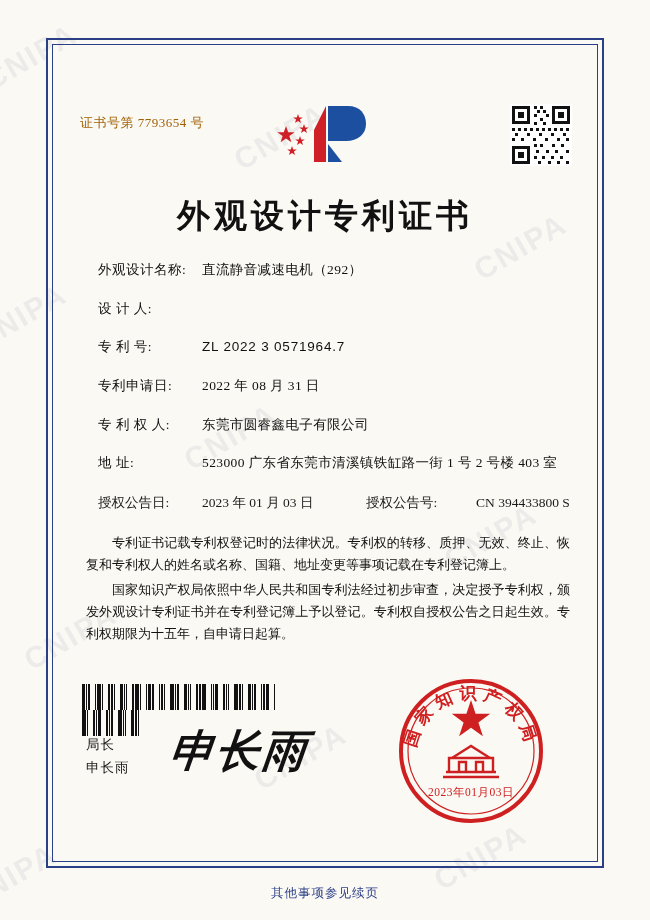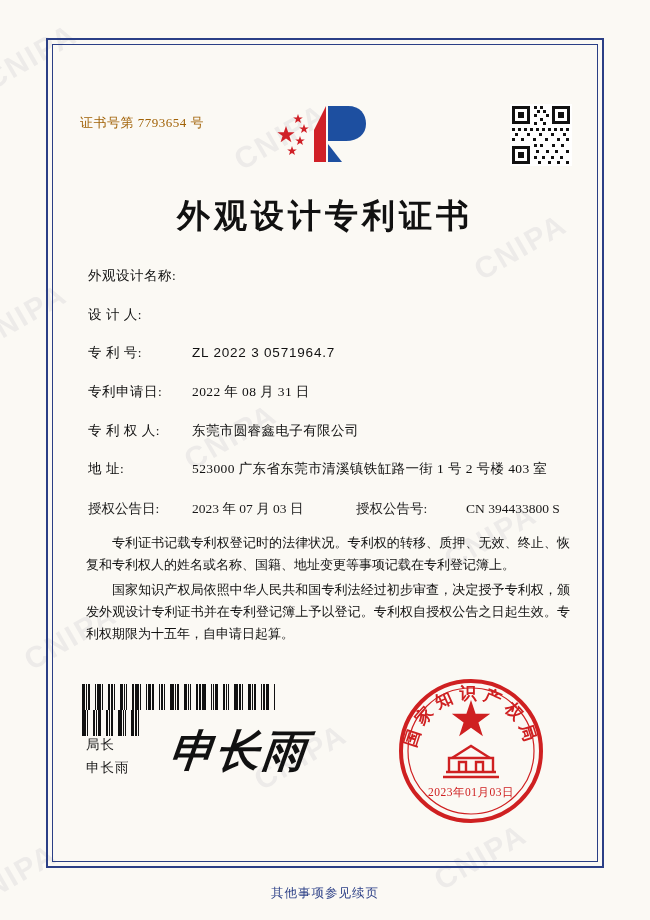--- a/index.html
+++ b/index.html
@@ -103,24 +103,23 @@
     font-size: 33px;
     font-weight: 700;
     letter-spacing: 4px;
     color: #111;
     font-family: "Liberation Serif", serif;
   }
 
   
   .fields {
     position: absolute;
-    left: 36px;
+    left: 46px;
     right: 28px;
     top: 218px;
-    margin-top: 6px;
   }
   .row {
     display: flex;
     align-items: baseline;
     margin-bottom: 22.5px;
     font-size: 13.5px;
     line-height: 1.2;
   }
   .row .lab {
     width: 104px;
@@ -355,20 +354,21 @@
         </g>
       </svg>
     </div>
 
     <div class="title">外观设计专利证书</div>
 
     <div class="fields">
 
       <div class="row">
         <div class="lab">外观设计名称:</div>
+        <div class="val">直流静音减速电机（292）</div>
       </div>
 
       <div class="row">
         <div class="lab">设 计 人:</div>
       </div>
 
       <div class="row">
         <div class="lab">专 利 号:</div>
         <div class="val num">ZL 2022 3 0571964.7</div>
       </div>
@@ -384,21 +384,21 @@
       </div>
 
       <div class="row">
         <div class="lab">地 址:</div>
         <div class="val">523000 广东省东莞市清溪镇铁缸路一街 1 号 2 号楼 403 室</div>
       </div>
 
       <div class="row-split">
         <div class="half first">
           <div class="lab">授权公告日:</div>
-          <div class="val">2023 年 07 月 03 日</div>
+          <div class="val">2023 年 01 月 03 日</div>
         </div>
         <div class="half second">
           <div class="lab">授权公告号:</div>
           <div class="val num">CN 394433800 S</div>
         </div>
       </div>
 
     </div>
 
     <div class="paras">

